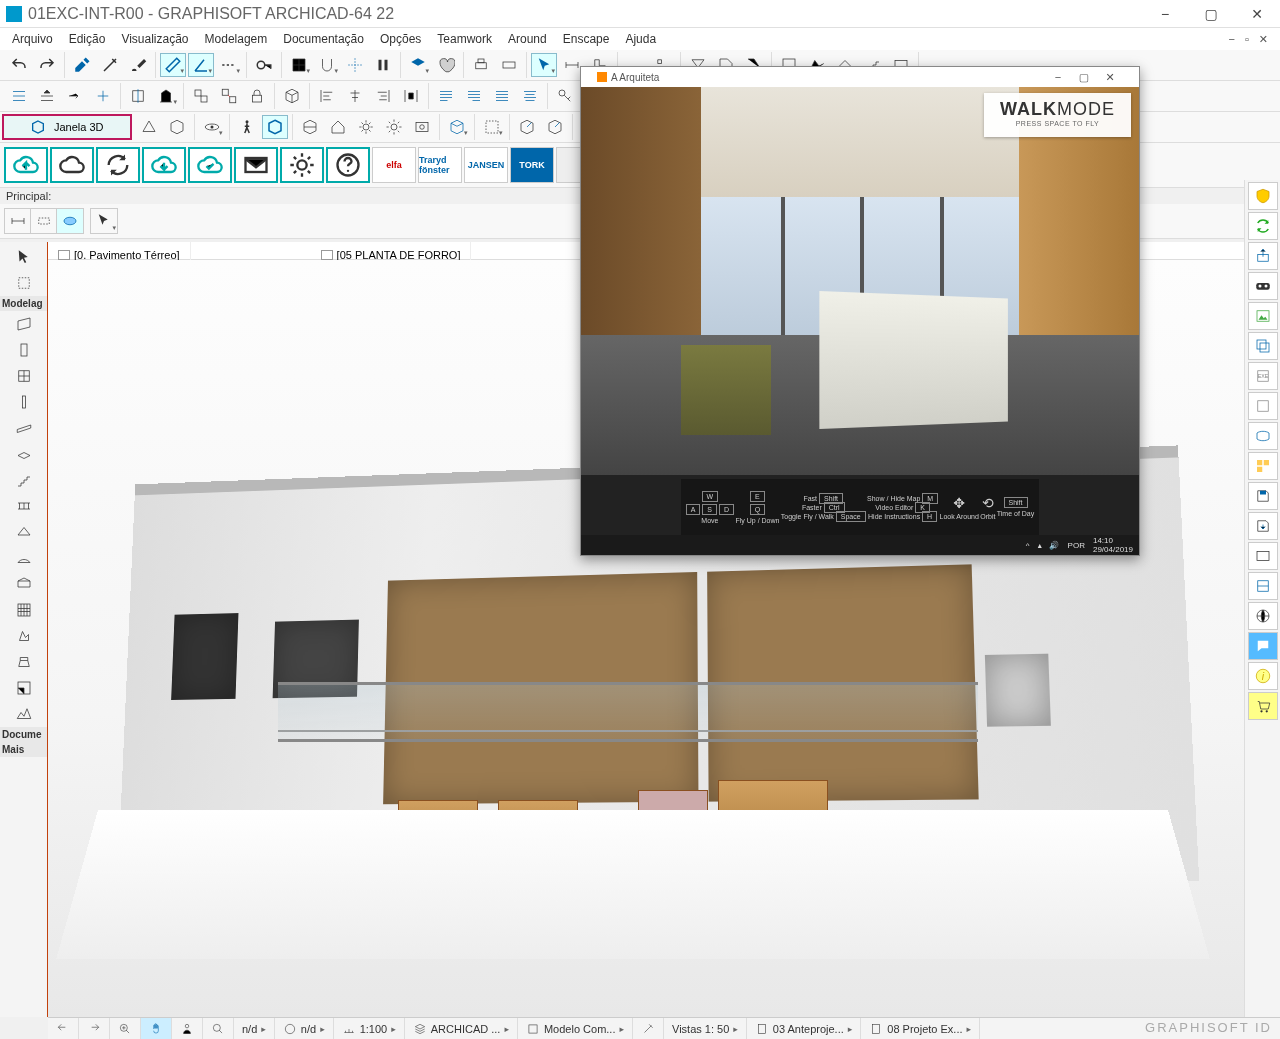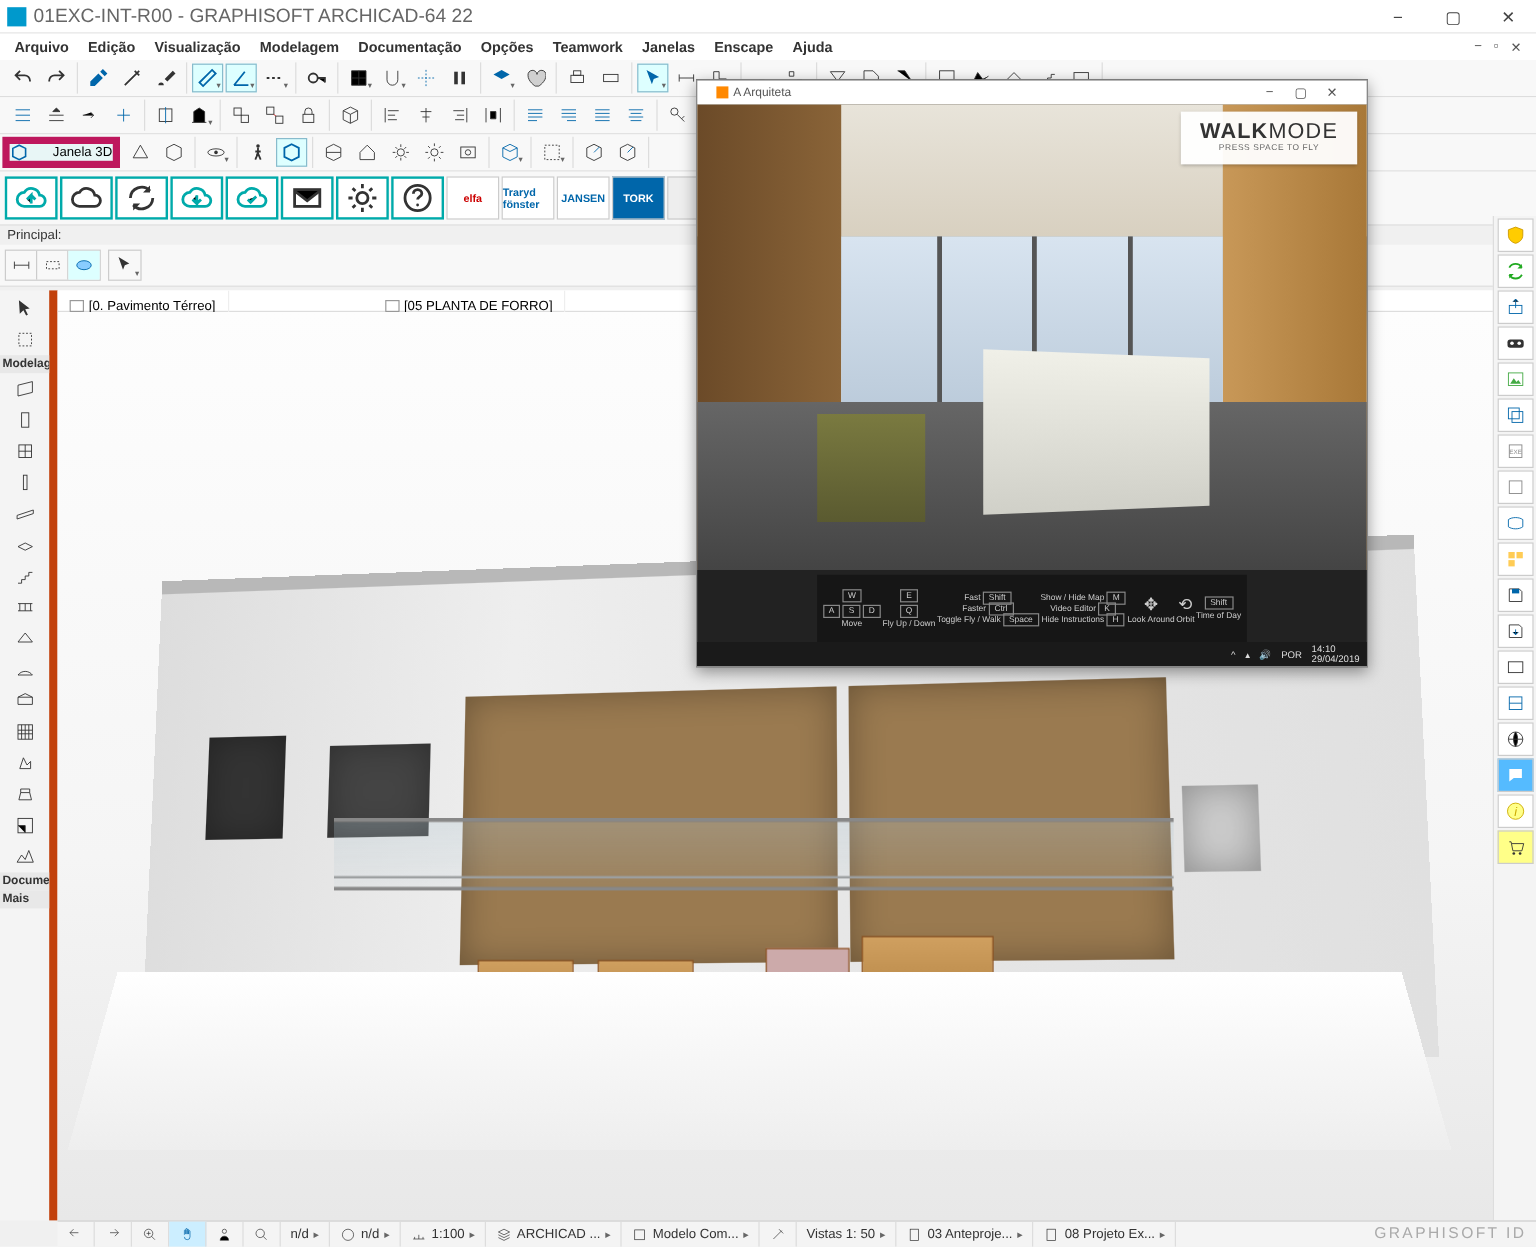--- a/index.html
+++ b/index.html
@@ -3,40 +3,40 @@
 <meta charset="utf-8">
 <style>
 * { box-sizing: border-box; margin: 0; padding: 0; font-family: "Segoe UI", Arial, sans-serif; }
 body { width: 1280px; height: 1039px; overflow: hidden; background: #f0f0f0; position: relative; }
 .titlebar { height: 28px; background: #fff; display: flex; align-items: center; padding-left: 6px; border-bottom: 1px solid #e0e0e0; }
 .titlebar .app-icon { width: 16px; height: 16px; background: #0099cc; margin-right: 6px; }
 .titlebar .title { font-size: 16px; color: #666; flex: 1; }
 .titlebar .win-controls { display: flex; }
 .titlebar .win-btn { width: 46px; height: 28px; display: flex; align-items: center; justify-content: center; font-size: 14px; color: #444; }
 .menubar { height: 22px; background: #fff; display: flex; align-items: center; padding: 0 4px; font-size: 12px; color: #333; }
-.menubar .menu-item { padding: 2px 8px; cursor: pointer; font-weight: bold; }
+.menubar .menu-item { padding: 2px 8px; cursor: pointer; }
 .menubar .fill { flex: 1; }
 .menubar .mdi { display: flex; gap: 10px; padding-right: 8px; color: #555; font-size: 11px; }
 .toolbar { background: #f8f8f8; border-bottom: 1px solid #ddd; display: flex; flex-wrap: wrap; align-items: center; padding: 2px; }
 .tb-group { display: flex; align-items: center; border-right: 1px solid #ddd; padding: 1px 4px; gap: 2px; }
 .tb-btn { width: 26px; height: 24px; display: flex; align-items: center; justify-content: center; border: 1px solid transparent; background: #fff0; position: relative; }
 .tb-btn.active { border-color: #8bc; background: #dff; }
 .tb-btn .drop { position: absolute; right: 1px; bottom: 1px; font-size: 7px; color: #666; }
 .tb-row2 { background: #f8f8f8; border-bottom: 1px solid #ddd; display: flex; align-items: center; padding: 2px; }
-.t3dbtn { height: 26px; border: 6px solid #be185d; background: #e8f6f6; display: flex; align-items: center; gap: 20px; padding: 0 0; font-size: 11px; }
+.t3dbtn { height: 26px; border: 2px solid #be185d; background: #e8f6f6; display: flex; align-items: center; gap: 8px; padding: 0 26px; font-size: 11px; }
 .status-label { font-size: 11px; color: #333; padding: 2px 6px; }
 .palette { display: flex; align-items: center; gap: 6px; padding: 4px; background: #f8f8f8; border-bottom: 1px solid #ddd; }
 .pal-grp { display: flex; border: 1px solid #ccc; }
 .pal-grp .tb-btn { border: none; border-right: 1px solid #ccc; }
 .pal-grp .tb-btn:last-child { border-right: none; }
 .tool-row3 .big { width: 44px; height: 36px; border: 2px solid #0aa; background: #fff; display: flex; align-items: center; justify-content: center; }
 .tool-row3 { display: flex; gap: 2px; padding: 4px; background: #f8f8f8; border-bottom: 1px solid #ddd; }
 .brand { width: 44px; height: 36px; border: 1px solid #ccc; background: #fff; display: flex; align-items: center; justify-content: center; font-size: 9px; font-weight: bold; }
 .main { position: absolute; top: 242px; left: 0; right: 0; bottom: 22px; display: flex; }
-.left-toolbox { width: 48px; background: #f4f4f4; border-right: 7px solid #c2410c; display: flex; flex-direction: column; padding-top: 2px; }
+.left-toolbox { width: 48px; background: #f4f4f4; border-right: 1px solid #c2410c; display: flex; flex-direction: column; padding-top: 2px; }
 .left-toolbox .tool { height: 26px; display: flex; align-items: center; justify-content: center; }
 .left-toolbox .section { font-size: 10px; color: #333; padding: 2px 2px; background: #e8e8e8; font-weight: bold; overflow: hidden; }
 .viewport { flex: 1; position: relative; background: #fff; overflow: hidden; }
 .tab-strip { height: 18px; background: #fff; border-bottom: 1px solid #ddd; display: flex; font-size: 11px; }
 .tab { padding: 13px 10px; display: flex; align-items: center; gap: 4px; border-right: 1px solid #eee; }
 .tab-icon { width: 12px; height: 10px; border: 1px solid #999; background: #fff; }
 .canvas3d { position: absolute; top: 18px; left: 0; right: 0; bottom: 0; background: linear-gradient(#fdfdfd, #f5f5f5 60%, #e8e8e8); }
 .building { position: absolute; left: 50px; top: 170px; width: 1070px; height: 560px; }
 .wall-back { position: absolute; left: 0; top: 30px; width: 100%; height: 420px; background: linear-gradient(92deg, #ddd 0%, #eee 30%, #e6e6e6 60%, #e0e0e0 100%); transform: perspective(1600px) rotateX(8deg) rotateY(-8deg); border-top: 12px solid #b8b8b8; }
 .opening { position: absolute; background: #9a7a50; box-shadow: inset 0 0 30px #00000050; }
@@ -99,21 +99,21 @@
 </div>
 
 <div class="menubar">
   <div class="menu-item">Arquivo</div>
   <div class="menu-item">Edição</div>
   <div class="menu-item">Visualização</div>
   <div class="menu-item">Modelagem</div>
   <div class="menu-item">Documentação</div>
   <div class="menu-item">Opções</div>
   <div class="menu-item">Teamwork</div>
-  <div class="menu-item">Janelas</div>
+  <div class="menu-item">Around</div>
   <div class="menu-item">Enscape</div>
   <div class="menu-item">Ajuda</div>
   <div class="fill"></div>
   <div class="mdi">
     <span>−</span>
     <span>▫</span>
     <span>✕</span>
   </div>
 </div>
 

